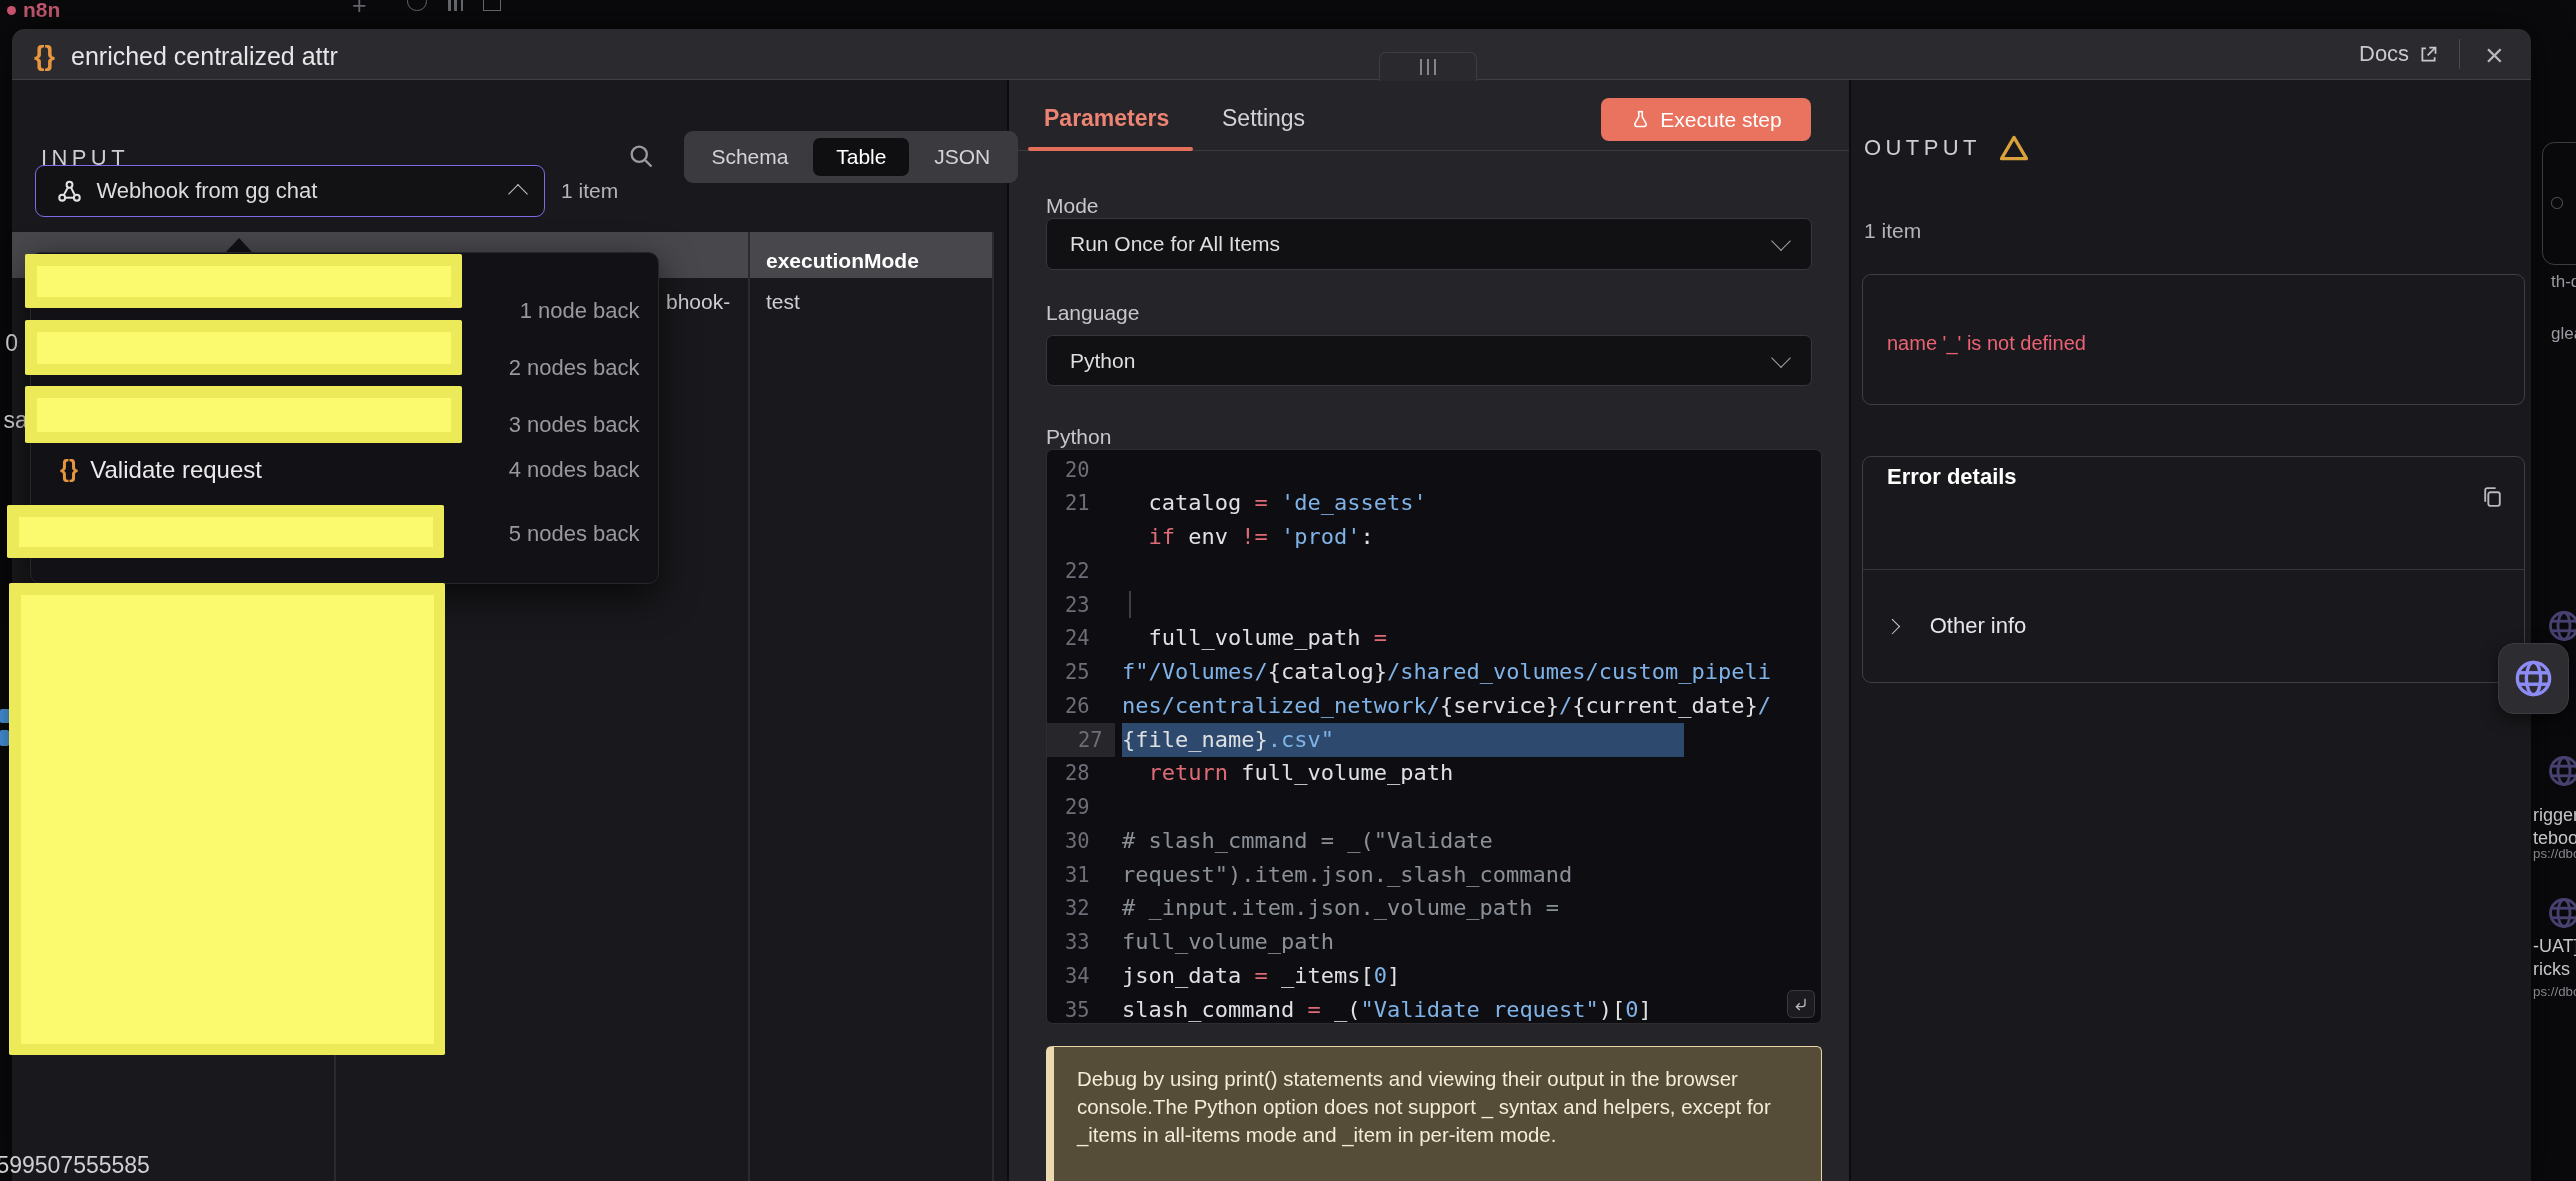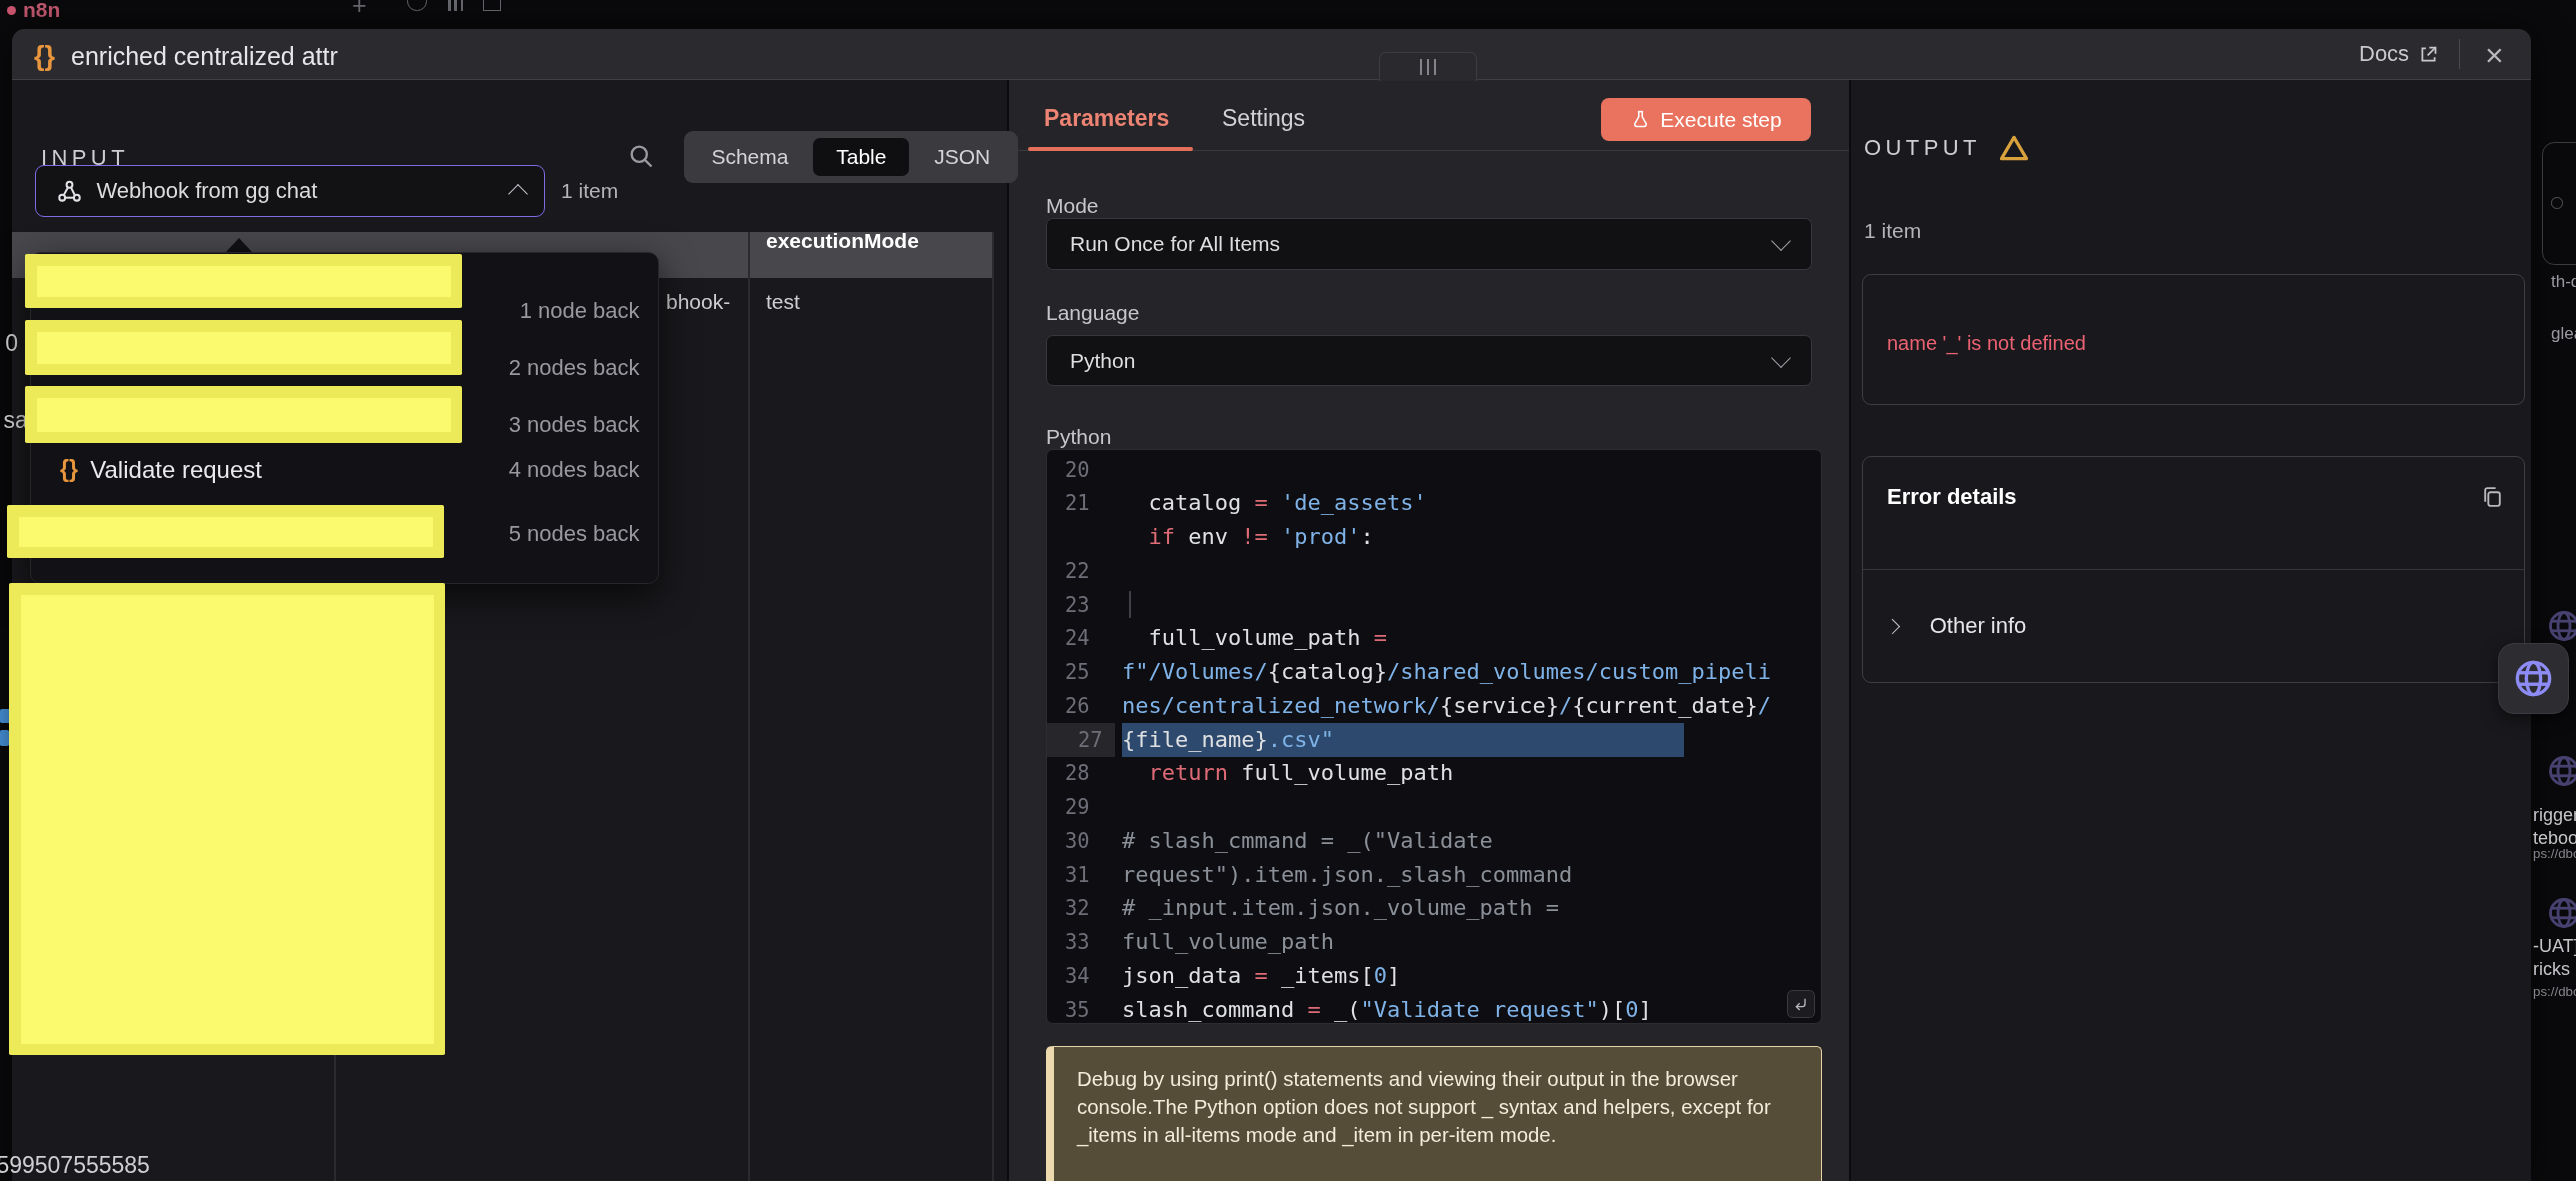--- a/index.html
+++ b/index.html
@@ -176,21 +176,21 @@
     <path d="M10.7 8.3L7 15"></path>
       <path d="M13.3 8.3l3.2 6.6"></path>
       <path d="M8.2 17.5h7.7"></path>
   </svg>
   <span class="lbl">Webhook from gg chat</span>
   <span class="chev up"></span>
 </div>
 <span class="abs muted" style="left:561px; top:179px;">1 item</span>
 
 <div class="abs tbl-header" style="left:12.4px; top:232px; width:980px; height:46px;"></div>
-<span class="abs tbl-htext" style="left:766px; top:229px;">executionMode</span>
+<span class="abs tbl-htext" style="left:766px; top:249px;">executionMode</span>
 <div class="abs col-div" style="left:334px; top:278px; height:903px;"></div>
 <div class="abs col-div" style="left:748px; top:232px; height:950px;"></div>
 <div class="abs col-div" style="left:992px; top:232px; height:950px;"></div>
 <span class="abs tbl-cell" style="left:666px; top:290px;">bhook-</span>
 <span class="abs tbl-cell" style="left:766px; top:290px;">test</span>
 <span class="abs frag-cell" style="left:-3.6px; top:1152px;">599507555585</span>
 <span class="abs frag-cell" style="left:5.3px; top:330px;" id="frag-0">0</span>
 <span class="abs frag-cell" style="left:3.6px; top:407px;" id="frag-1">sa</span>
 
 <div class="abs menu-caret" style="z-index:30;"></div>
@@ -312,21 +312,21 @@
   <svg width="30" height="28" viewBox="0 0 24 22" fill="none" stroke="#d9a23c" stroke-width="2.6" stroke-linejoin="round">
     <path d="M12 2.5L22 19.5H2Z"></path>
   </svg>
 </div>
 <span class="abs muted" style="left:1864px; top:219px;">1 item</span>
 
 <div class="abs card" style="left:1862px; top:274px; width:663px; height:131px;"></div>
 <span class="abs error-text" style="left:1887px; top:332px;">name '_' is not defined</span>
 
 <div class="abs card" style="left:1862px; top:456px; width:663px; height:227px;"></div>
-<span class="abs card-title" style="left:1887px; top:484px;">Error details</span>
+<span class="abs card-title" style="left:1887px; top:464px;">Error details</span>
 <svg class="abs" style="left:2480px; top:485px;" width="25" height="25" viewBox="0 0 24 24" fill="none" stroke="#b8b8bd" stroke-width="1.8">
   <rect x="8" y="7" width="11" height="13" rx="2"></rect>
     <path d="M5 16V5a2 2 0 0 1 2-2h8"></path>
 </svg>
 <div class="abs hline" style="left:1863px; top:569px; width:661px;"></div>
 <div class="abs" style="left:1887px; top:613px; display:flex; align-items:center; gap:32px; cursor:pointer;">
   <span class="chev-right"></span>
   <span style="color:#e6e6e9; font-size:22px;">Other info</span>
 </div>
 

